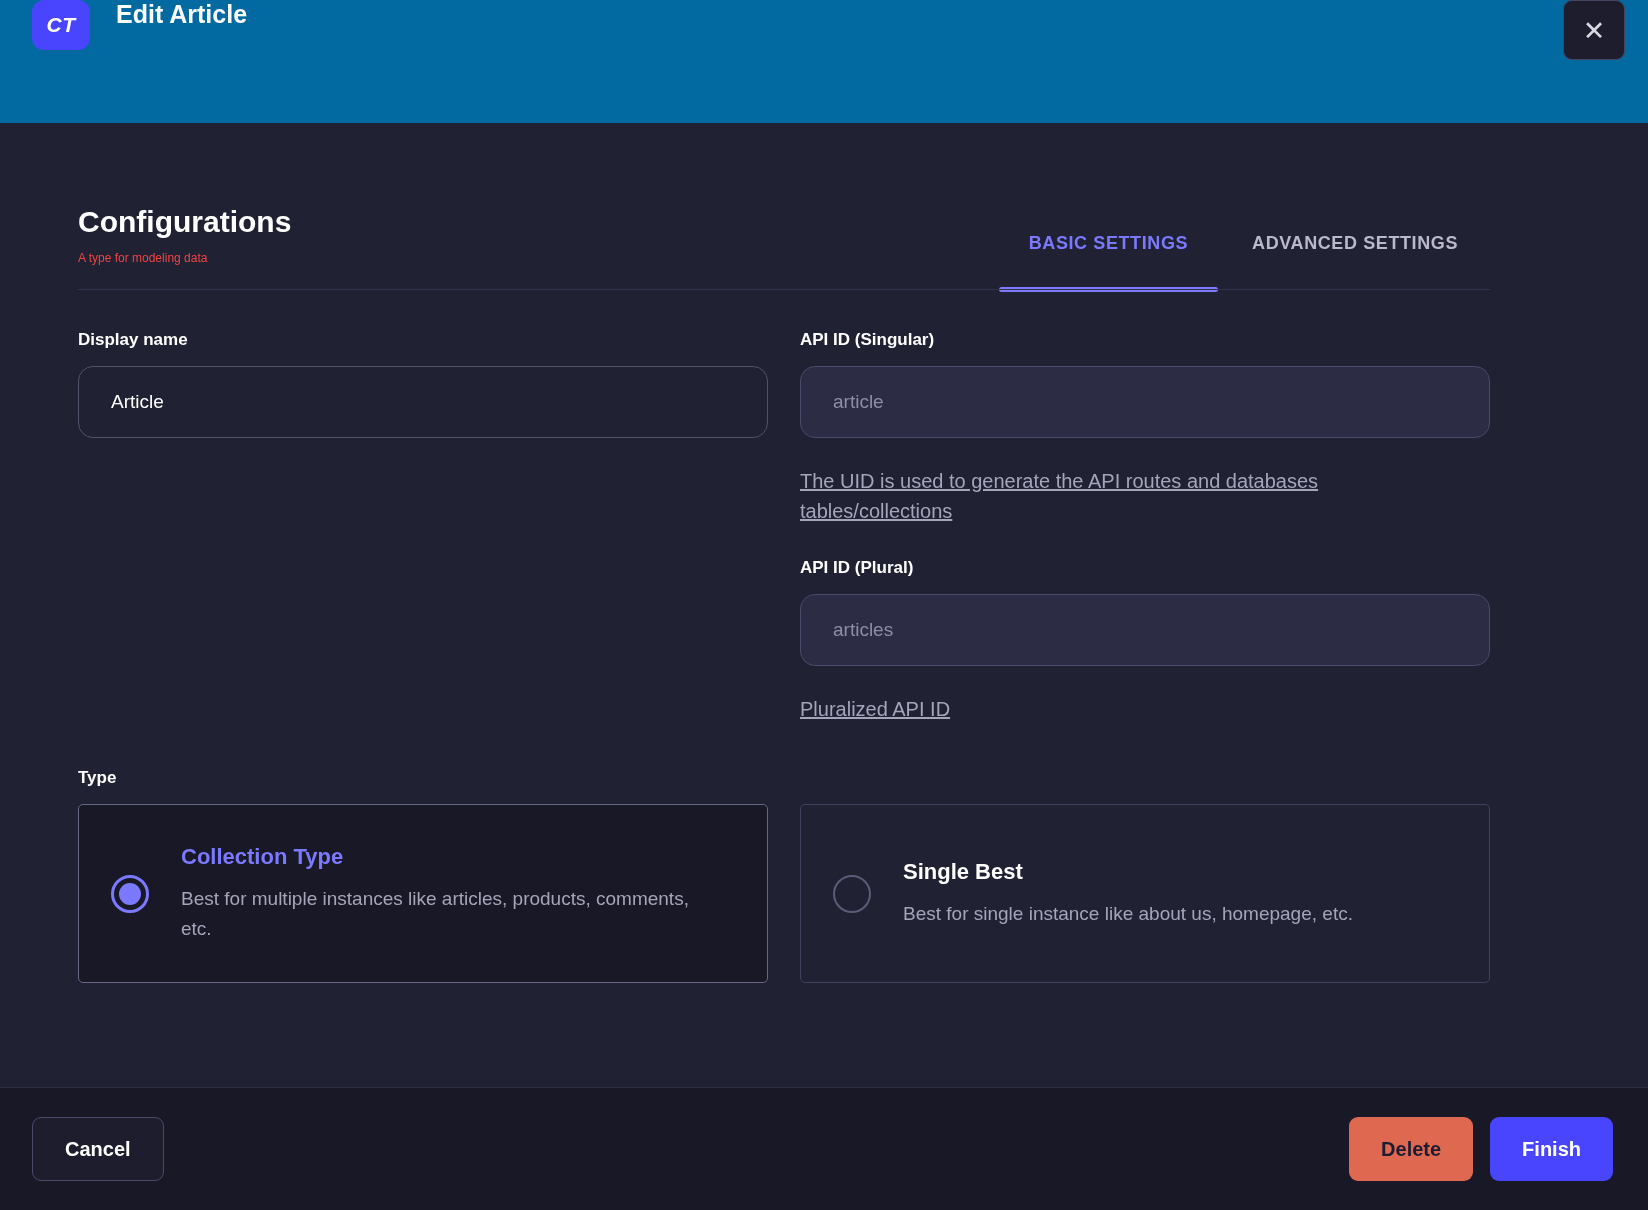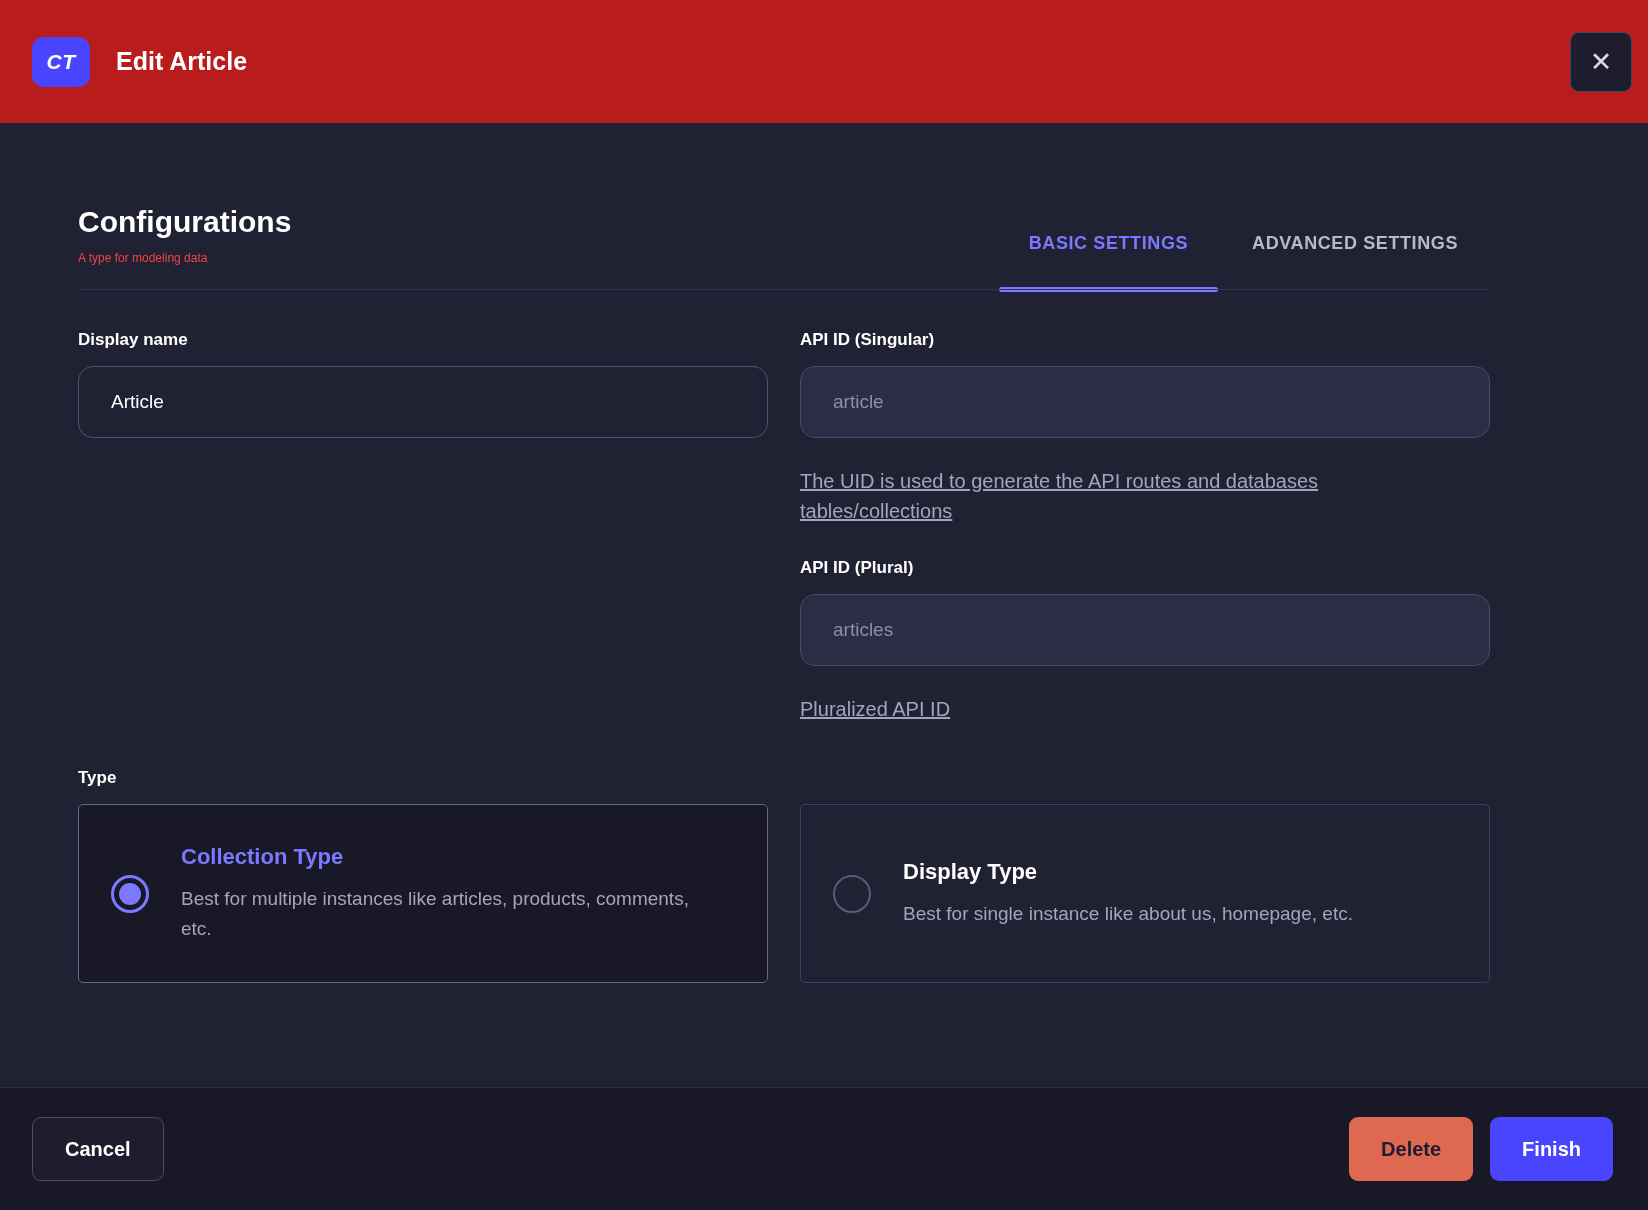--- a/index.html
+++ b/index.html
@@ -6,22 +6,22 @@
   html,body { width:1648px; height:1210px; }
   body {
     font-family: "Liberation Sans", "DejaVu Sans", sans-serif;
     background:#212134; color:#ffffff;
     -webkit-font-smoothing: antialiased;
   }
   .modal { width:1648px; height:1210px; display:flex; flex-direction:column; overflow:hidden; }
 
   
   .header {
-    height:123px; flex:0 0 123px; background:#b91c1c;
-    display:flex; align-items:center; padding:0 16px 0 32px;
+    height:123px; flex:0 0 123px; background:#0369a1;
+    display:flex; align-items:flex-start; padding:0 23px 0 32px;
   }
   .ct-badge {
     width:58px; height:50px; border-radius:12px; background:#4945ff;
     display:flex; align-items:center; justify-content:center;
     font-size:21px; font-weight:bold; font-style:italic; color:#ffffff;
     letter-spacing:.5px; flex:0 0 auto;
   }
   .header-title { font-size:25px; font-weight:bold; margin-left:26px; color:#ffffff; }
   .close-btn {
     margin-left:auto; width:62px; height:60px; border-radius:9px;
@@ -167,21 +167,21 @@
             <span class="type-card-title" style="display:block">Collection Type</span>
             <span class="type-card-desc" style="display:block">Best for multiple instances like articles, products, comments, etc.</span>
           </span>
         </button>
 
         <button class="type-card">
           <span class="radio">
               <span class="dot"></span>
             </span>
           <span class="type-card-text">
-            <span class="type-card-title" style="display:block">Display Type</span>
+            <span class="type-card-title" style="display:block">Single Best</span>
             <span class="type-card-desc" style="display:block">Best for single instance like about us, homepage, etc.</span>
           </span>
         </button>
 
       </div>
     </div>
 
   </div>
 
   <div class="footer">

